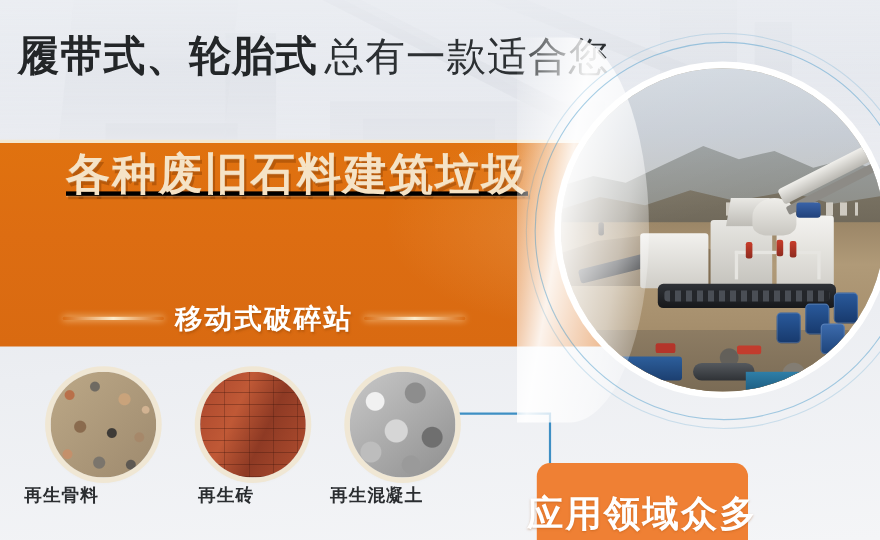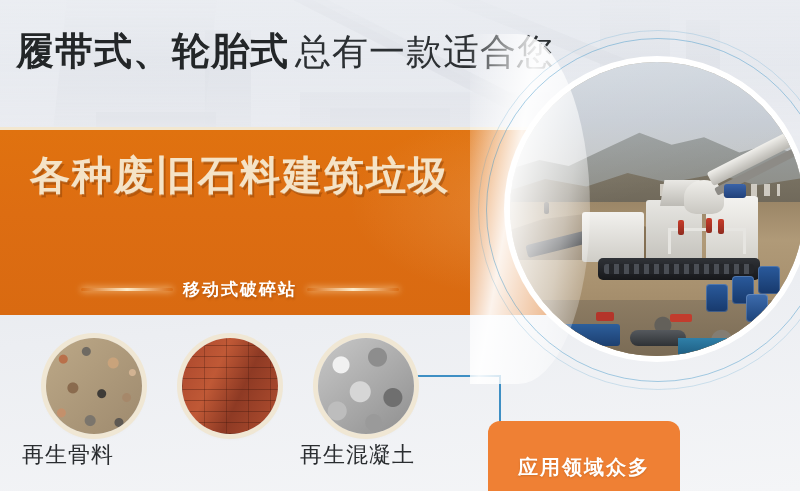--- a/index.html
+++ b/index.html
@@ -66,21 +66,21 @@
     background:linear-gradient(180deg,#e0720f 0%,#dd6d12 45%,#d96a11 100%);
     border-top:3px solid #f3e7cf;
     box-sizing:border-box;
   }
   .banner .sheen{
     position:absolute;right:0;top:0;width:240px;height:188px;
     background:radial-gradient(ellipse at 100% 40%,rgba(255,225,170,.22),rgba(255,255,255,0) 62%);
     pointer-events:none;
   }
   .banner-lines{
-    position:absolute;left:0;top:24px;width:480px;text-align:center;
+    position:absolute;left:0;top:8px;width:480px;text-align:right;text-decoration:underline;
   }
   .bl{
     display:block;white-space:nowrap;line-height:1.06;
     font-family:"DejaVu Sans","Liberation Sans",sans-serif;
     font-size:40px;font-weight:bold;letter-spacing:2px;
     color:#f5e3c6;
     text-shadow:2px 3px 0 rgba(120,52,0,.38), 0 1px 0 rgba(255,245,225,.35);
   }
   .bl2{margin-top:8px;}
 
@@ -88,21 +88,21 @@
     position:absolute;left:0;top:142px;width:480px;height:34px;
     display:flex;align-items:center;justify-content:center;gap:10px;
   }
   .glowline{
     width:92px;height:3px;border-radius:2px;
     background:linear-gradient(90deg,rgba(255,240,205,0) 0%,rgba(255,244,215,.95) 50%,rgba(255,240,205,0) 100%);
     box-shadow:0 0 7px rgba(255,238,195,.85);
   }
   .sublabel{
     font-family:"DejaVu Sans","Liberation Sans",sans-serif;
-    font-size:17px;font-weight:bold;color:#ffffff;letter-spacing:2px;white-space:nowrap;
+    font-size:25px;font-weight:bold;color:#ffffff;letter-spacing:2px;white-space:nowrap;
     text-shadow:1px 2px 2px rgba(130,60,0,.35);
   }
   .photo-circle{
     position:absolute;left:510px;top:62px;width:294px;height:294px;z-index:6;
     border-radius:50%;overflow:hidden;
     box-shadow:0 0 0 6px #ffffff;
     background:#b9ad97;
   }
   .ph{position:absolute;}
   .sky{left:0;top:0;width:294px;height:132px;
@@ -221,36 +221,36 @@
       radial-gradient(circle at 24% 28%,#f1f1f1 0 8px,rgba(0,0,0,0) 9px),
       radial-gradient(circle at 62% 20%,#8d8d8d 0 9px,rgba(0,0,0,0) 10px),
       radial-gradient(circle at 44% 56%,#d6d6d6 0 10px,rgba(0,0,0,0) 11px),
       radial-gradient(circle at 78% 62%,#6f6f6f 0 9px,rgba(0,0,0,0) 10px),
       radial-gradient(circle at 20% 76%,#bdbdbd 0 9px,rgba(0,0,0,0) 10px),
       radial-gradient(circle at 58% 88%,#9a9a9a 0 8px,rgba(0,0,0,0) 9px),
       linear-gradient(140deg,#c8c8c8,#8f8f8f);}
   .thumb-label{
     position:absolute;top:104px;white-space:nowrap;
     font-family:"DejaVu Sans","Liberation Sans",sans-serif;
-    font-size:22px;color:#2a2d30;letter-spacing:1px;
+    font-size:16px;color:#2a2d30;letter-spacing:1px;font-weight:bold;
   }
   .l1{left:22px;}
   .l2{left:180px;}
   .l3{left:300px;text-align:center;}
 
   
   .connector{position:absolute;left:414px;top:368px;width:106px;height:76px;z-index:5;}
   .cta{
     position:absolute;left:488px;top:421px;width:192px;height:70px;z-index:7;
     background:#ef8034;border-radius:12px 12px 0 0;
     display:flex;align-items:center;justify-content:center;
   }
   .cta-label{
     font-family:"DejaVu Sans","Liberation Sans",sans-serif;
-    font-size:20px;font-weight:bold;color:#ffffff;letter-spacing:2px;white-space:nowrap;
+    font-size:33px;font-weight:bold;color:#ffffff;letter-spacing:2px;white-space:nowrap;
     text-shadow:0 1px 2px rgba(150,70,10,.35);
     margin-top:22px;
   }
 </style>
 </head>
 <body>
 
 <div id="stage">
 
   <div class="bg-photo">
@@ -322,20 +322,21 @@
   </div>
   <div class="arcline arc1"></div>
   <div class="arcline arc2"></div>
   <div class="swoosh"></div>
 
   <div class="thumbs">
     <div class="thumb t1"></div>
     <div class="thumb t2"></div>
     <div class="thumb t3"></div>
     <div class="thumb-label l1">再生骨料</div>
+    <div class="thumb-label l2">再生砖</div>
     <div class="thumb-label l3">再生混凝土</div>
   </div>
 
   <svg class="connector" viewBox="0 0 106 76">
     <polyline points="2,8 86,8 86,70" fill="none" stroke="#3e8fc4" stroke-width="2"></polyline>
   </svg>
 
   <div class="cta">
     <span class="cta-label">应用领域众多</span>
   </div>

